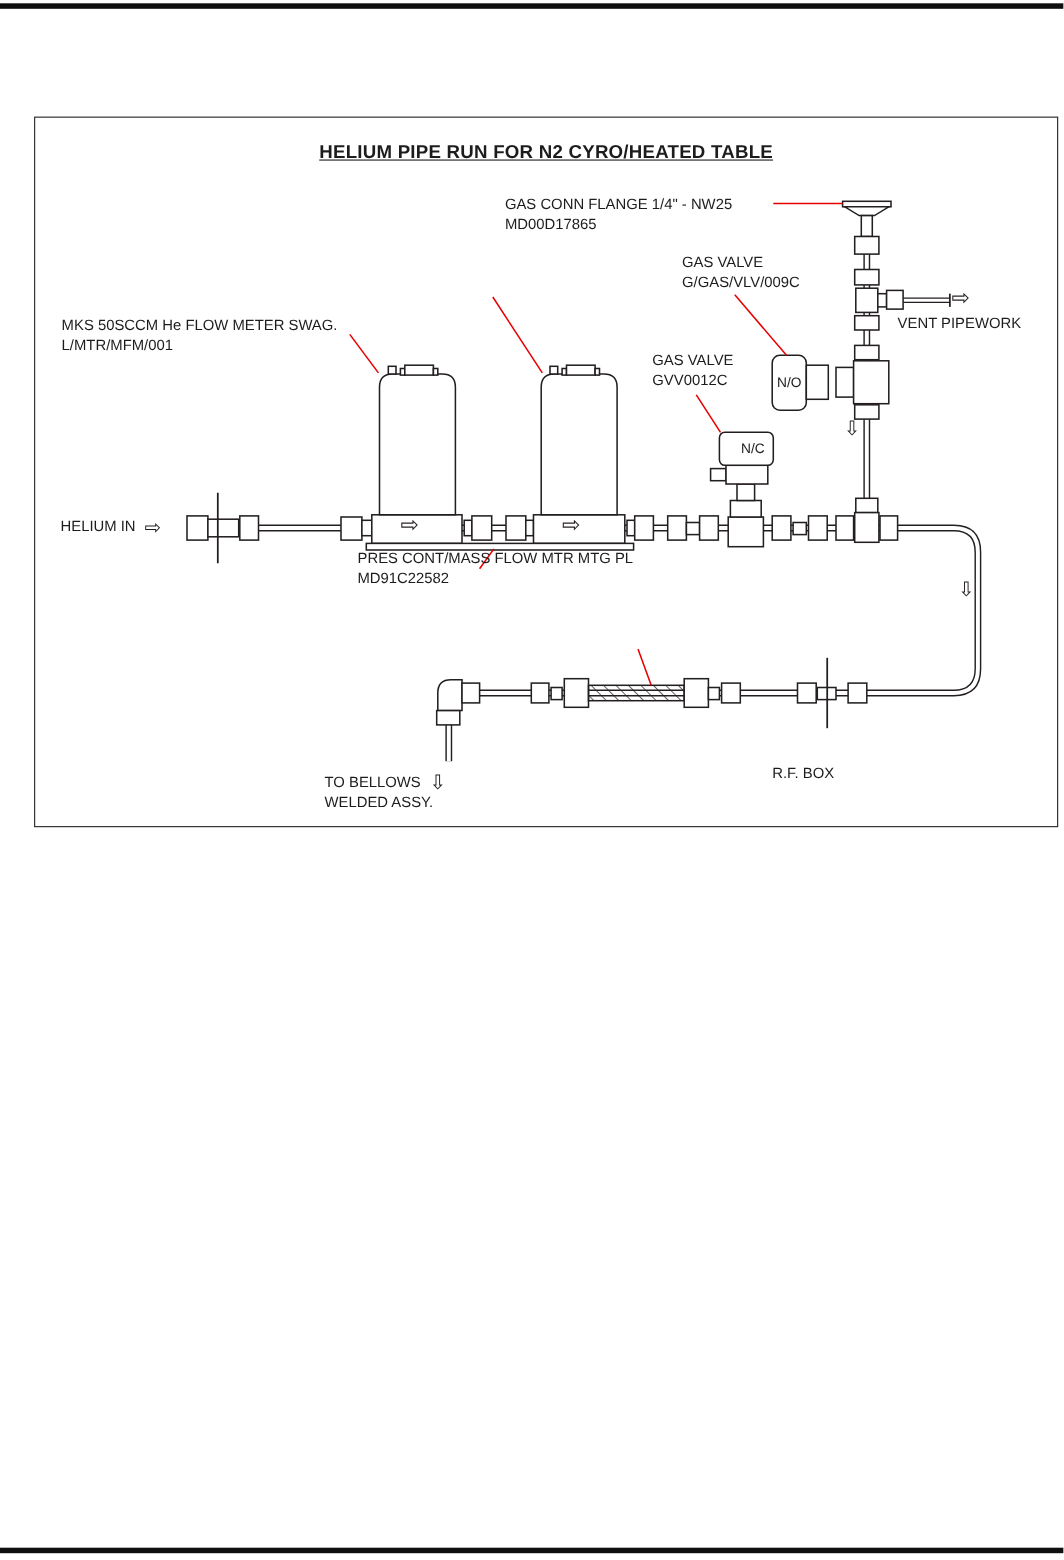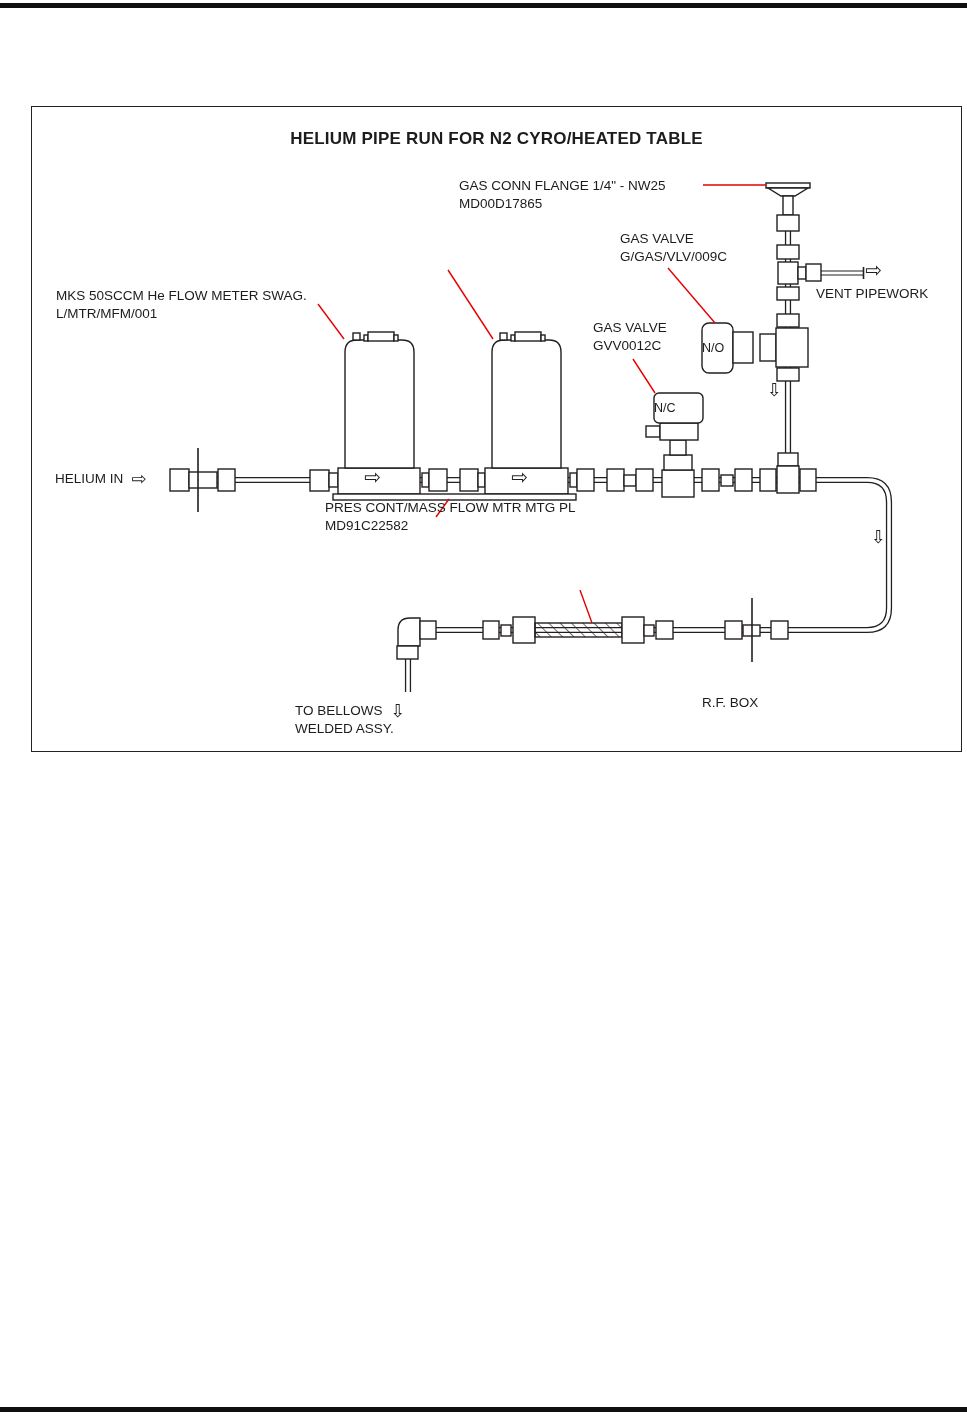--- a/index.html
+++ b/index.html
@@ -4,22 +4,22 @@
 <style>
   html,body{margin:0;padding:0;background:#fff;}
   .page{position:relative;width:967px;height:1418px;background:#ffffff;overflow:hidden;
         font-family:"Liberation Sans",sans-serif;color:#1c1c1c;}
   .hbar{position:absolute;left:0;width:967px;height:5px;background:#0f0f0f;}
   .frame{position:absolute;left:31px;top:106px;width:931px;height:646px;
          border:1.6px solid #222;box-sizing:border-box;background:#fff;}
   .diagram-svg{position:absolute;left:31px;top:106px;width:931px;height:646px;}
   .lbl{position:absolute;font-size:13.5px;line-height:18px;white-space:nowrap;color:#1c1c1c;}
   .title{position:absolute;left:31px;top:129px;width:931px;text-align:center;
-         font-size:17px;font-weight:700;letter-spacing:.2px;}
-  .vtag{position:absolute;font-size:12.5px;}
+         font-size:17px;font-weight:700;letter-spacing:.2px;text-decoration:underline;}
+  .vtag{position:absolute;text-align:center;font-size:12.5px;}
   .arr{position:absolute;font-family:"DejaVu Sans",sans-serif;color:#231f20;line-height:1;}
   .a20{font-size:20px;} .a18{font-size:18px;}
   .inline-arr{font-family:"DejaVu Sans",sans-serif;font-size:18px;padding-left:8px;vertical-align:-2px;}
   
   .po{stroke:#231f20;stroke-width:6.2;fill:none;}
   .pi{stroke:#ffffff;stroke-width:3.6;fill:none;}
   .po2{stroke:#231f20;stroke-width:5;fill:none;}
   .pi2{stroke:#ffffff;stroke-width:2.8;fill:none;}
   .f{fill:#ffffff;stroke:#231f20;stroke-width:1.4;}
   .ln{stroke:#231f20;stroke-width:1.6;}

